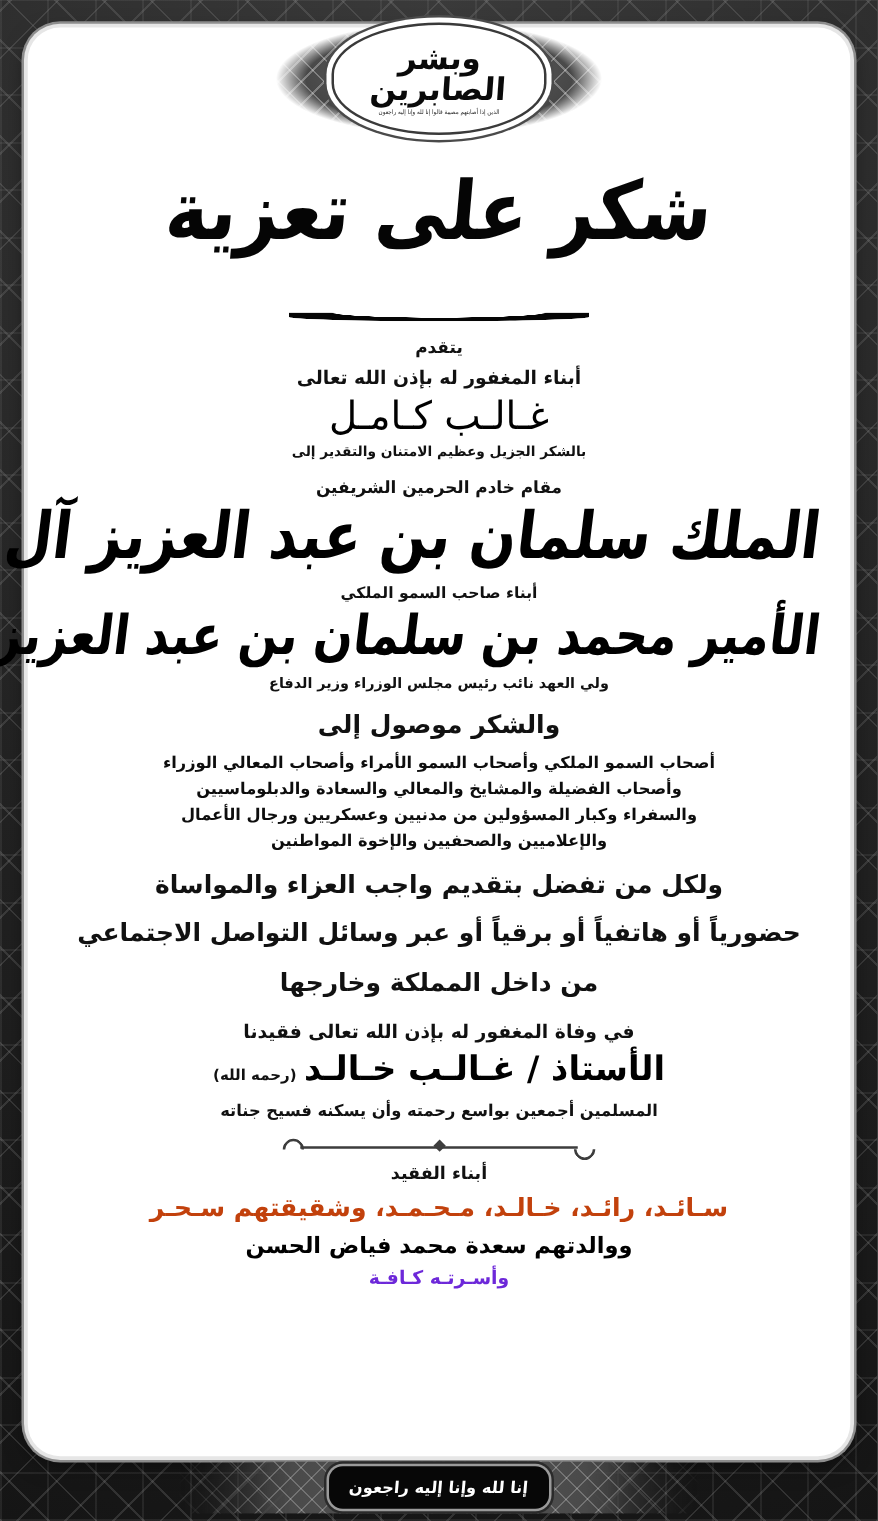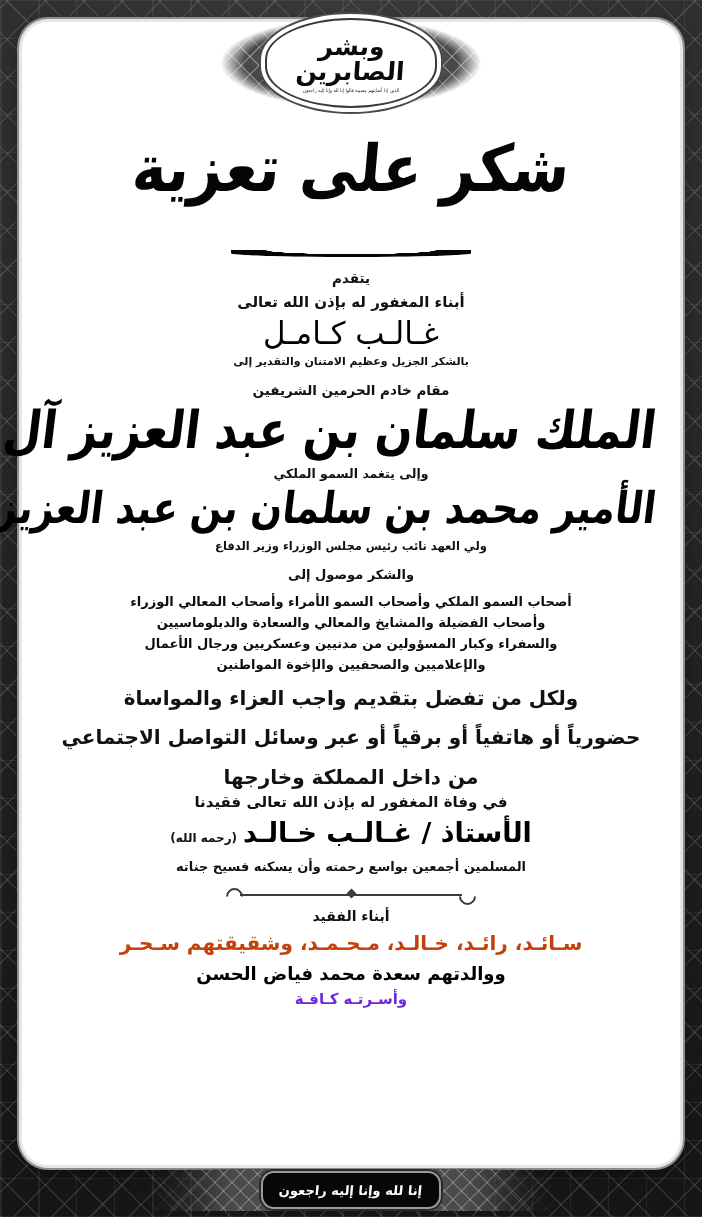--- a/index.html
+++ b/index.html
@@ -152,21 +152,21 @@
     transform: skewX(-7deg) scaleY(1.18);
     margin: 6px 0 8px;
     white-space: nowrap;
   }
   .royal.r2 { font-size: 37px; letter-spacing: -3px; }
 
   .t-wa-ila { font-size: 12.5px; font-weight: 700; margin: 10px 0 2px; }
   .t-wali   { font-size: 11.5px; font-weight: 700; margin: 8px 0 14px; }
 
   .t-shukr-mawsul {
-    font-size: 13px;
+    font-size: 20px;
     font-weight: 700;
     letter-spacing: 1px;
     margin-bottom: 9px;
   }
 
   .para-big {
     font-size: 13px;
     font-weight: 700;
     line-height: 1.62;
     letter-spacing: 0.4px;
@@ -177,21 +177,21 @@
     font-weight: 700;
     line-height: 1.62;
     letter-spacing: 0.3px;
     color: #111;
     margin-top: 7px;
   }
 
   .t-fi-wafat {
     font-size: 15px;
     font-weight: 700;
-    margin-top: 0;
+    margin-top: 14px;
     margin-bottom: 6px;
   }
   .deceased-row {
     display: flex;
     align-items: baseline;
     justify-content: center;
     gap: 6px;
     margin-bottom: 9px;
   }
   .deceased-name {
@@ -328,21 +328,21 @@
         <p class="ln t-abnaa">أبناء المغفور له بإذن الله تعالى</p>
 
         <p class="ln name-big">غـالـب كـامـل</p>
 
         <p class="ln t-shukr-small">بالشكر الجزيل وعظيم الامتنان والتقدير إلى</p>
 
         <p class="ln t-maqam">مقام خادم الحرمين الشريفين</p>
 
         <p class="ln royal">الملك سلمان بن عبد العزيز آل سعود</p>
 
-        <p class="ln t-wa-ila">وإلى يتغمد السمو الملكي</p>
+        <p class="ln t-wa-ila">أبناء صاحب السمو الملكي</p>
 
         <p class="ln royal r2">الأمير محمد بن سلمان بن عبد العزيز آل سعود</p>
 
         <p class="ln t-wali">ولي العهد نائب رئيس مجلس الوزراء وزير الدفاع</p>
 
         <p class="ln t-shukr-mawsul">والشكر موصول إلى</p>
 
         <p class="ln para-big">أصحاب السمو الملكي وأصحاب السمو الأمراء وأصحاب المعالي الوزراء</p>
         <p class="ln para-big">وأصحاب الفضيلة والمشايخ والمعالي والسعادة والدبلوماسيين</p>
         <p class="ln para-big">والسفراء وكبار المسؤولين من مدنيين وعسكريين ورجال الأعمال</p>

